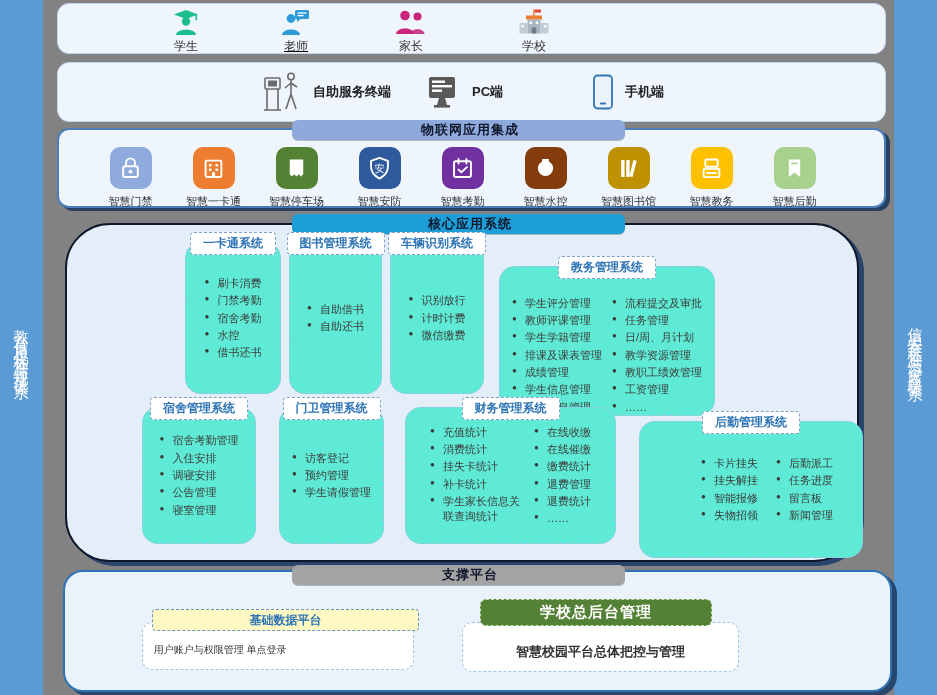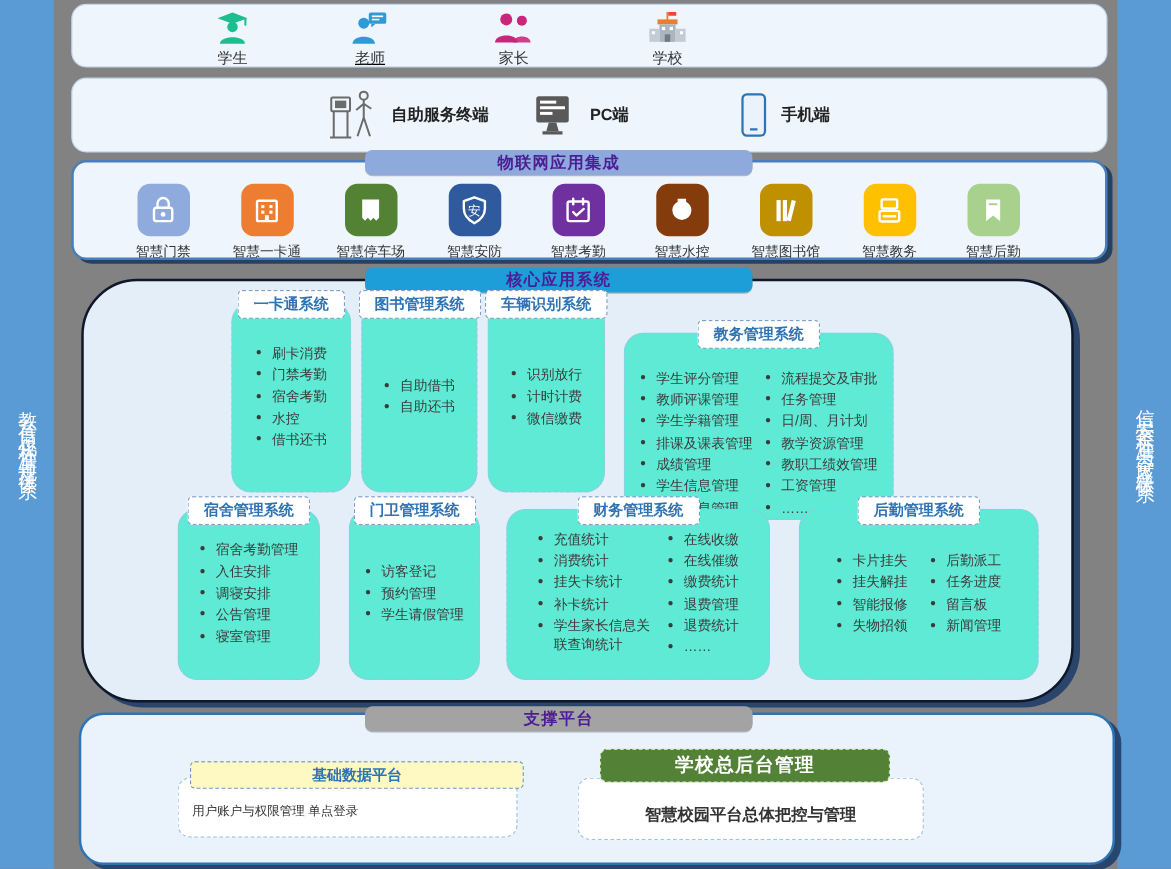--- a/index.html
+++ b/index.html
@@ -30,22 +30,23 @@
     box-shadow:5px 4px 0 rgba(32,62,104,.9);
   }
   .panel.support{
     background:#eaf3fc;border:2px solid #2e74b5;border-radius:20px;
     box-shadow:5px 4px 0 rgba(32,62,104,.9);
   }
   
   .pill{
     position:absolute;height:20px;border-radius:6px;
     display:flex;align-items:center;justify-content:center;
-    color:#4c1d95;font-size:13px;font-weight:bold;letter-spacing:1px;
+    color:#0f172a;font-size:13px;font-weight:bold;letter-spacing:1px;
     box-shadow:0 1px 0 rgba(0,0,0,.25);
+    padding-left:23px;
   }
   
   .user-group{position:absolute;width:72px;text-align:center;}
   .user-group svg{display:block;margin:0 auto;}
   .user-label{font-size:12px;color:#333;margin-top:2px;}
   
   .term-group{position:absolute;display:flex;align-items:center;gap:10px;height:50px;}
   .term-label{font-size:13px;font-weight:bold;color:#222;}
   
   .iot-row{
@@ -375,21 +376,21 @@
           <li>在线收缴</li>
           <li>在线催缴</li>
           <li>缴费统计</li>
           <li>退费管理</li>
           <li>退费统计</li>
           <li>……</li>
         </ul>
       </div>
     </div>
 
-    <div class="sys-card" style="left:572px;top:182px;width:190px;height:135px;">
+    <div class="sys-card" style="left:572px;top:196px;width:190px;height:135px;padding-left:32px;">
       <div class="sys-title">后勤管理系统</div>
       <div class="col-wrap" style="gap:18px;">
         <ul class="sys-list">
           <li>卡片挂失</li>
           <li>挂失解挂</li>
           <li>智能报修</li>
           <li>失物招领</li>
         </ul>
         <ul class="sys-list">
           <li>后勤派工</li>

